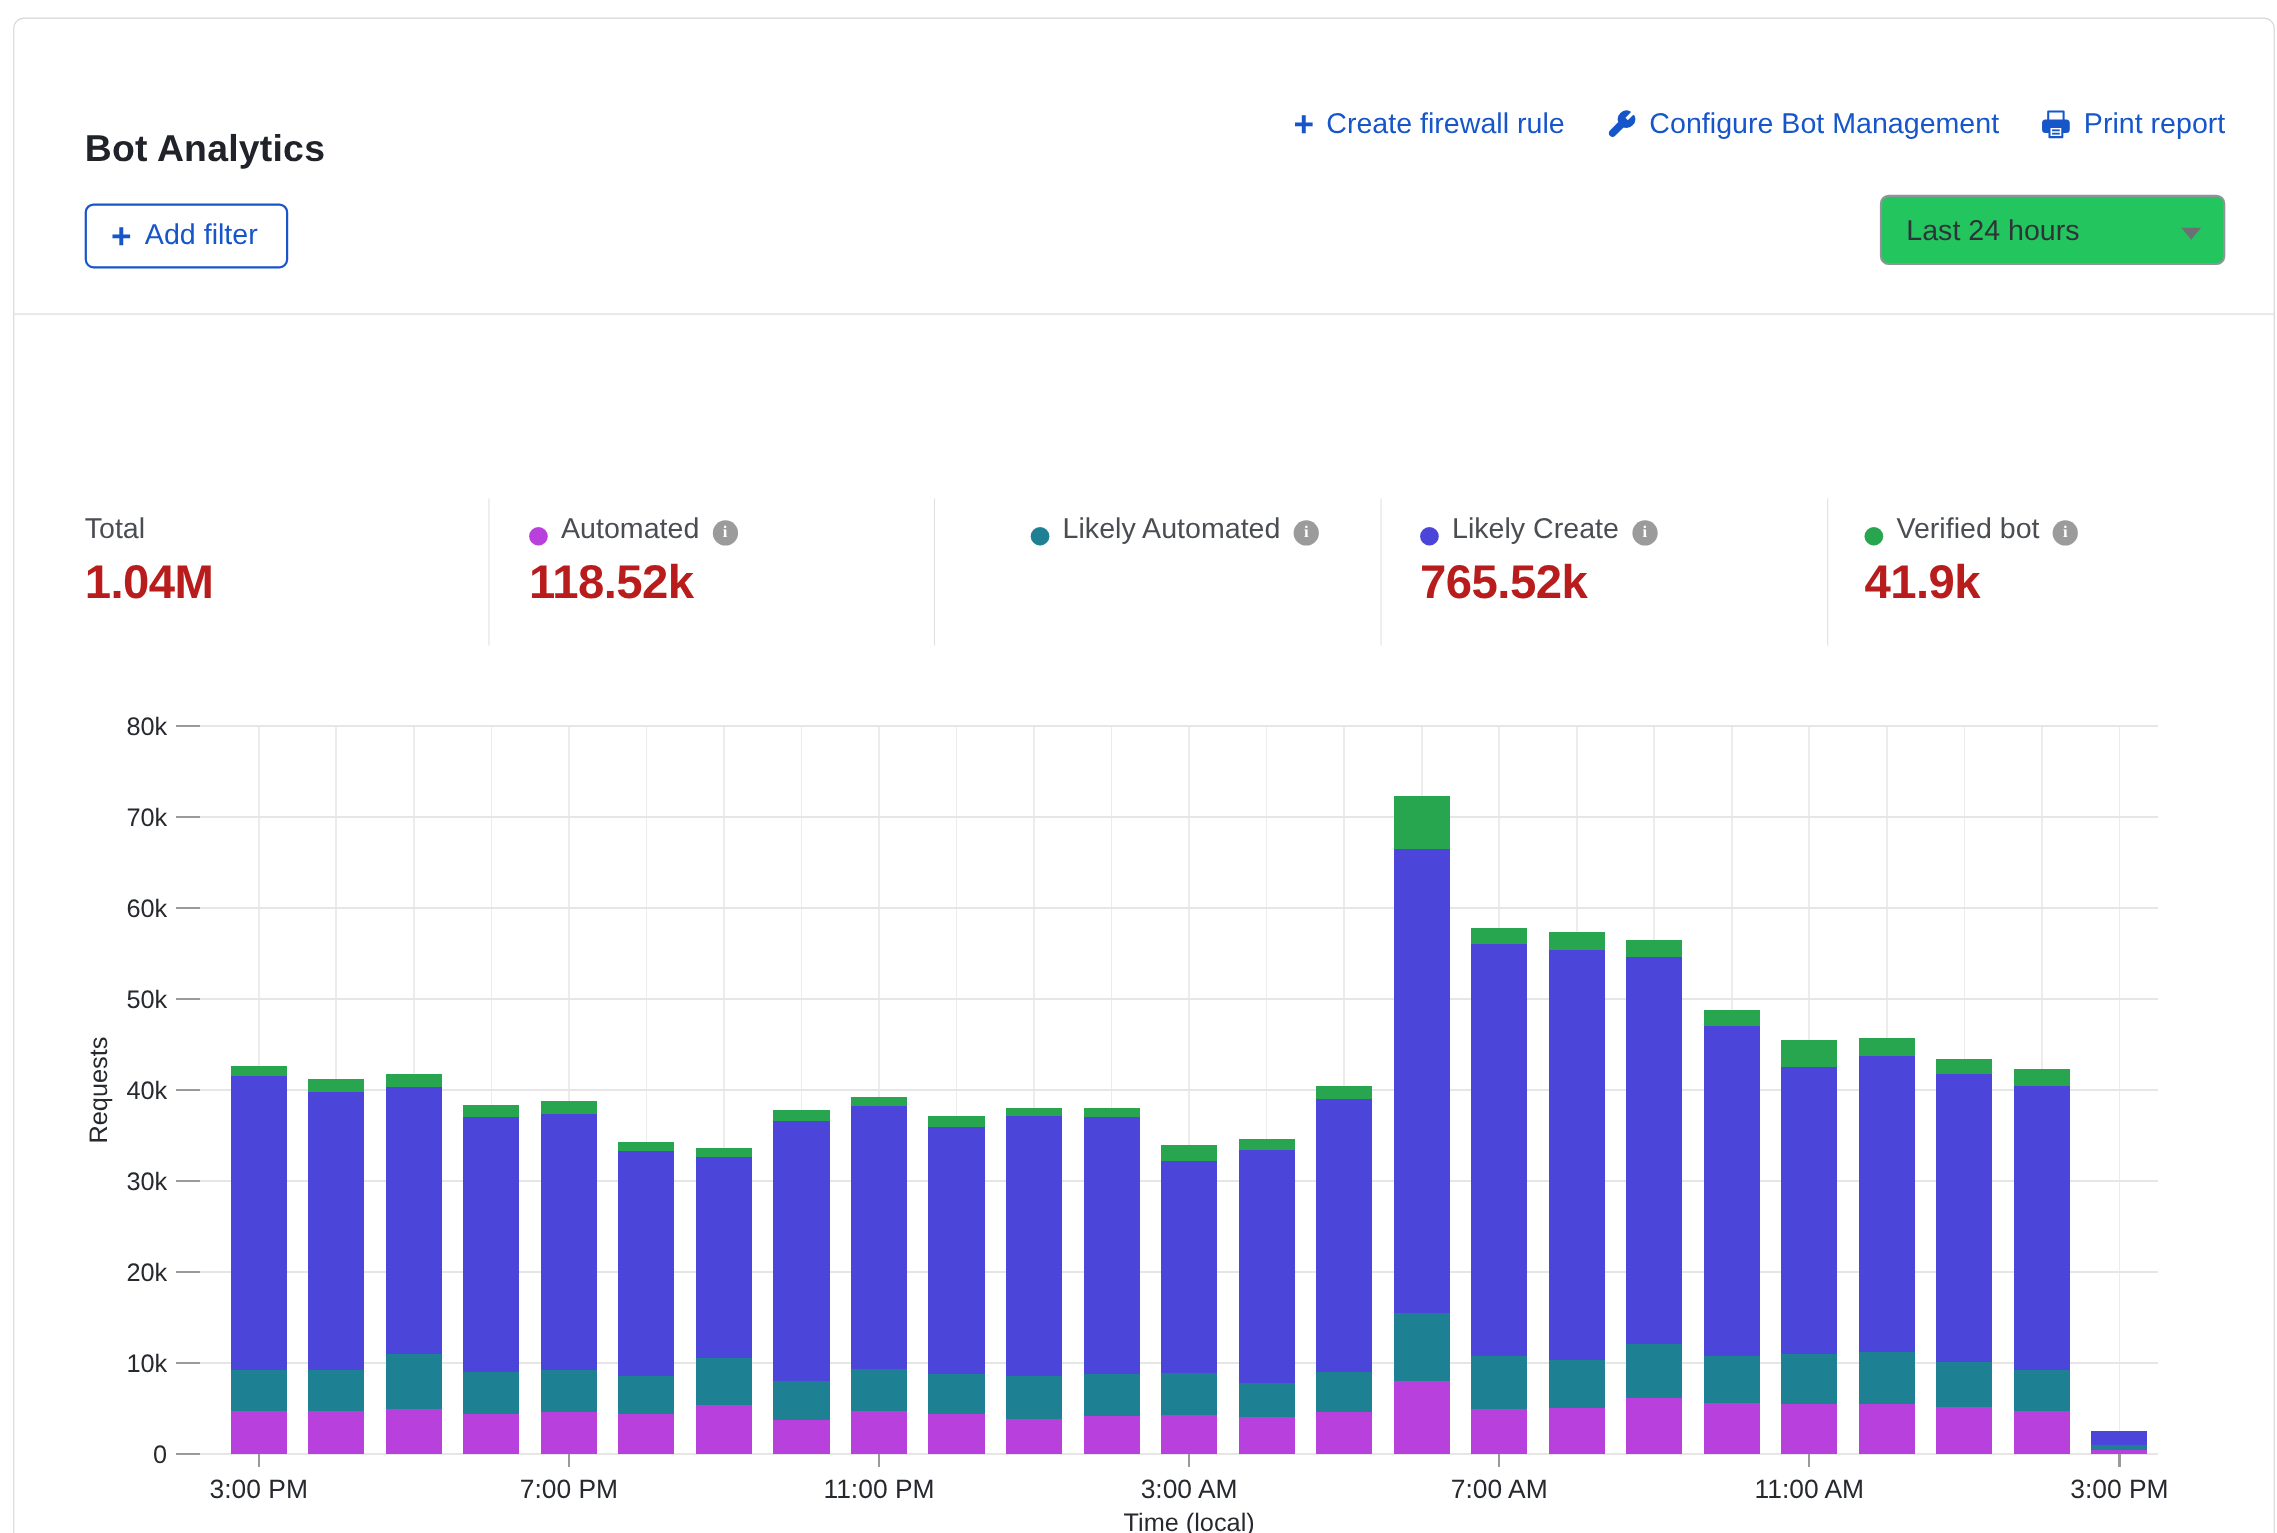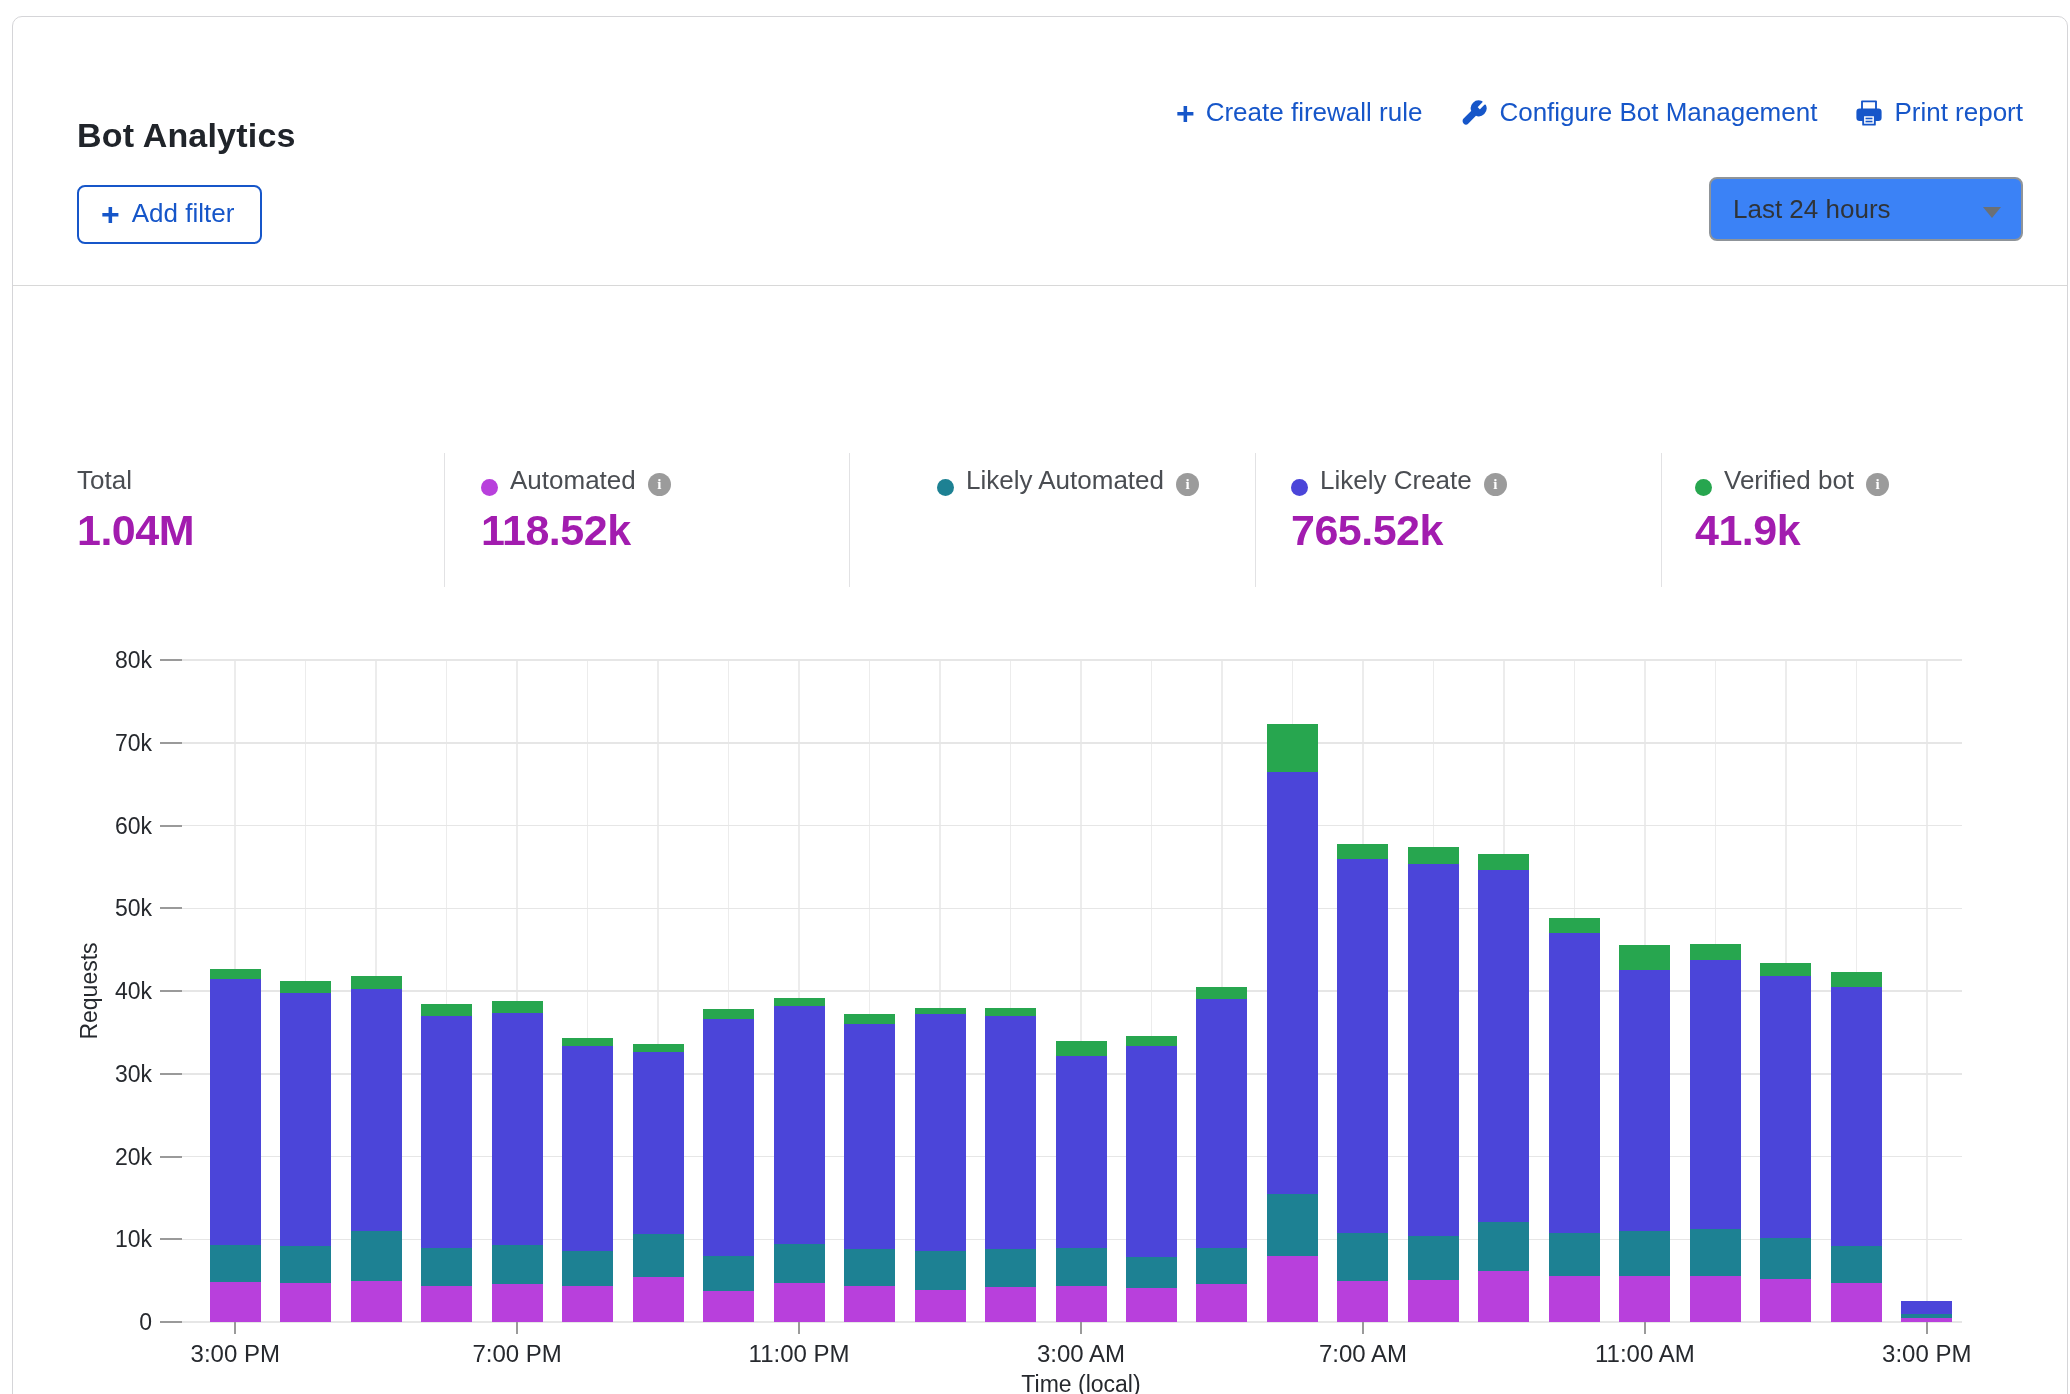--- a/index.html
+++ b/index.html
@@ -27,42 +27,42 @@
   .plus-glyph{font-size:32px;font-weight:600;line-height:26px;}
   .action-link svg{display:block;}
   .btn-add-filter{
     position:absolute;left:64px;top:168px;display:inline-flex;align-items:center;gap:12px;
     padding:11px 26px 13px 22px;border:2px solid #1656c9;border-radius:8px;
     color:#1656c9;font-size:26px;background:#fff;cursor:pointer;
   }
   .btn-add-filter .plus-glyph{font-weight:600;}
   .dropdown{
     position:absolute;right:44px;top:160px;width:314px;height:64px;box-sizing:border-box;
-    border:2px solid #8f9499;border-radius:8px;background:#3b82f6;cursor:pointer;
+    border:2px solid #8f9499;border-radius:8px;background:#22c55e;cursor:pointer;
     display:flex;align-items:center;padding-left:22px;font-size:26px;color:#2f3338;
   }
   .caret{
     position:absolute;right:20px;top:28px;width:0;height:0;
     border-left:9px solid transparent;border-right:9px solid transparent;
     border-top:11px solid #6b7075;
   }
   .header-divider{position:absolute;left:0;right:0;top:268px;height:1px;background:#d8d8d8;}
   .section-title{
     position:absolute;left:64px;top:346px;display:flex;align-items:center;gap:14px;
     font-size:29px;font-weight:700;color:#23262b;
   }
   .stat-col{position:absolute;top:448px;}
   .stat-label{display:flex;align-items:flex-end;gap:12px;font-size:26px;color:#4a4d52;}
   .dot{width:17px;height:17px;border-radius:50%;flex:0 0 auto;}
   .info-icon{
     width:23px;height:23px;border-radius:50%;background:#9b9b9b;color:#fff;
     font-size:15px;font-weight:700;display:flex;align-items:center;justify-content:center;
     font-family:"Liberation Serif",serif;cursor:pointer;
   }
-  .stat-value{margin-top:10px;font-size:43px;font-weight:700;color:#a21caf;letter-spacing:-.5px;}
+  .stat-value{margin-top:10px;font-size:43px;font-weight:700;color:#b91c1c;letter-spacing:-.5px;}
   .stat-divider{position:absolute;top:436px;width:1px;height:134px;background:#e2e2e4;}
   .chart-wrap{position:absolute;left:0;top:640px;width:2070px;height:754px;}
   .chart-wrap svg text{font-family:"Liberation Sans",sans-serif;}
 </style>
 </head>
 <body>
 
 <div class="card">
 
   <div class="page-title">Bot Analytics</div>

